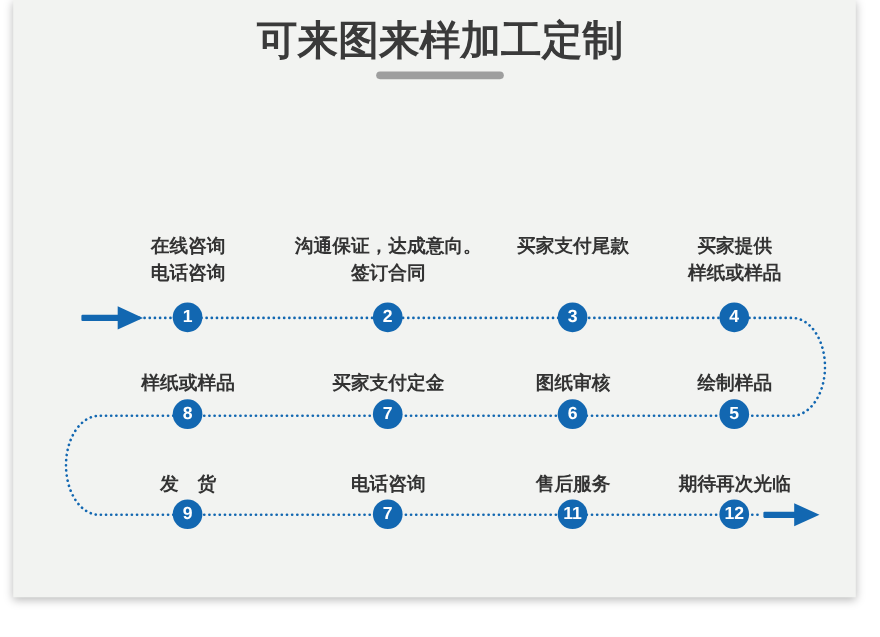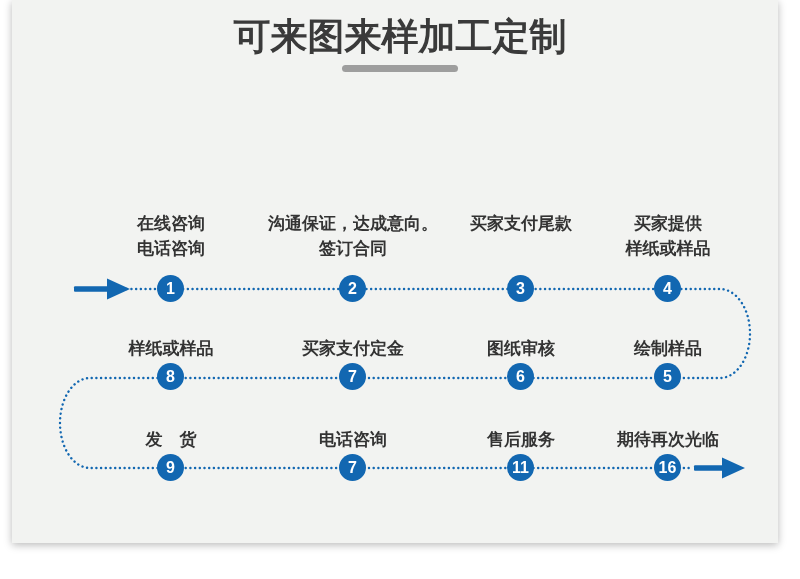--- a/index.html
+++ b/index.html
@@ -72,16 +72,16 @@
         <div class="step-num" style="left: 507px; top: 363px;">6</div>
         <div class="step-label" style="left: 576px; top: 336px;">绘制样品</div>
         <div class="step-num" style="left: 654px; top: 363px;">5</div>
         <div class="step-label" style="left: 79px; top: 427px;">发　货</div>
         <div class="step-num" style="left: 157px; top: 454px;">9</div>
         <div class="step-label" style="left: 261px; top: 427px;">电话咨询</div>
         <div class="step-num" style="left: 339px; top: 454px;">7</div>
         <div class="step-label" style="left: 429px; top: 427px;">售后服务</div>
         <div class="step-num" style="left: 507px; top: 454px;">11</div>
         <div class="step-label" style="left: 576px; top: 427px;">期待再次光临</div>
-        <div class="step-num" style="left: 654px; top: 454px;">16</div>
+        <div class="step-num" style="left: 654px; top: 454px;">12</div>
       </div>
   </div>
 </div>
 
 </body></html>

